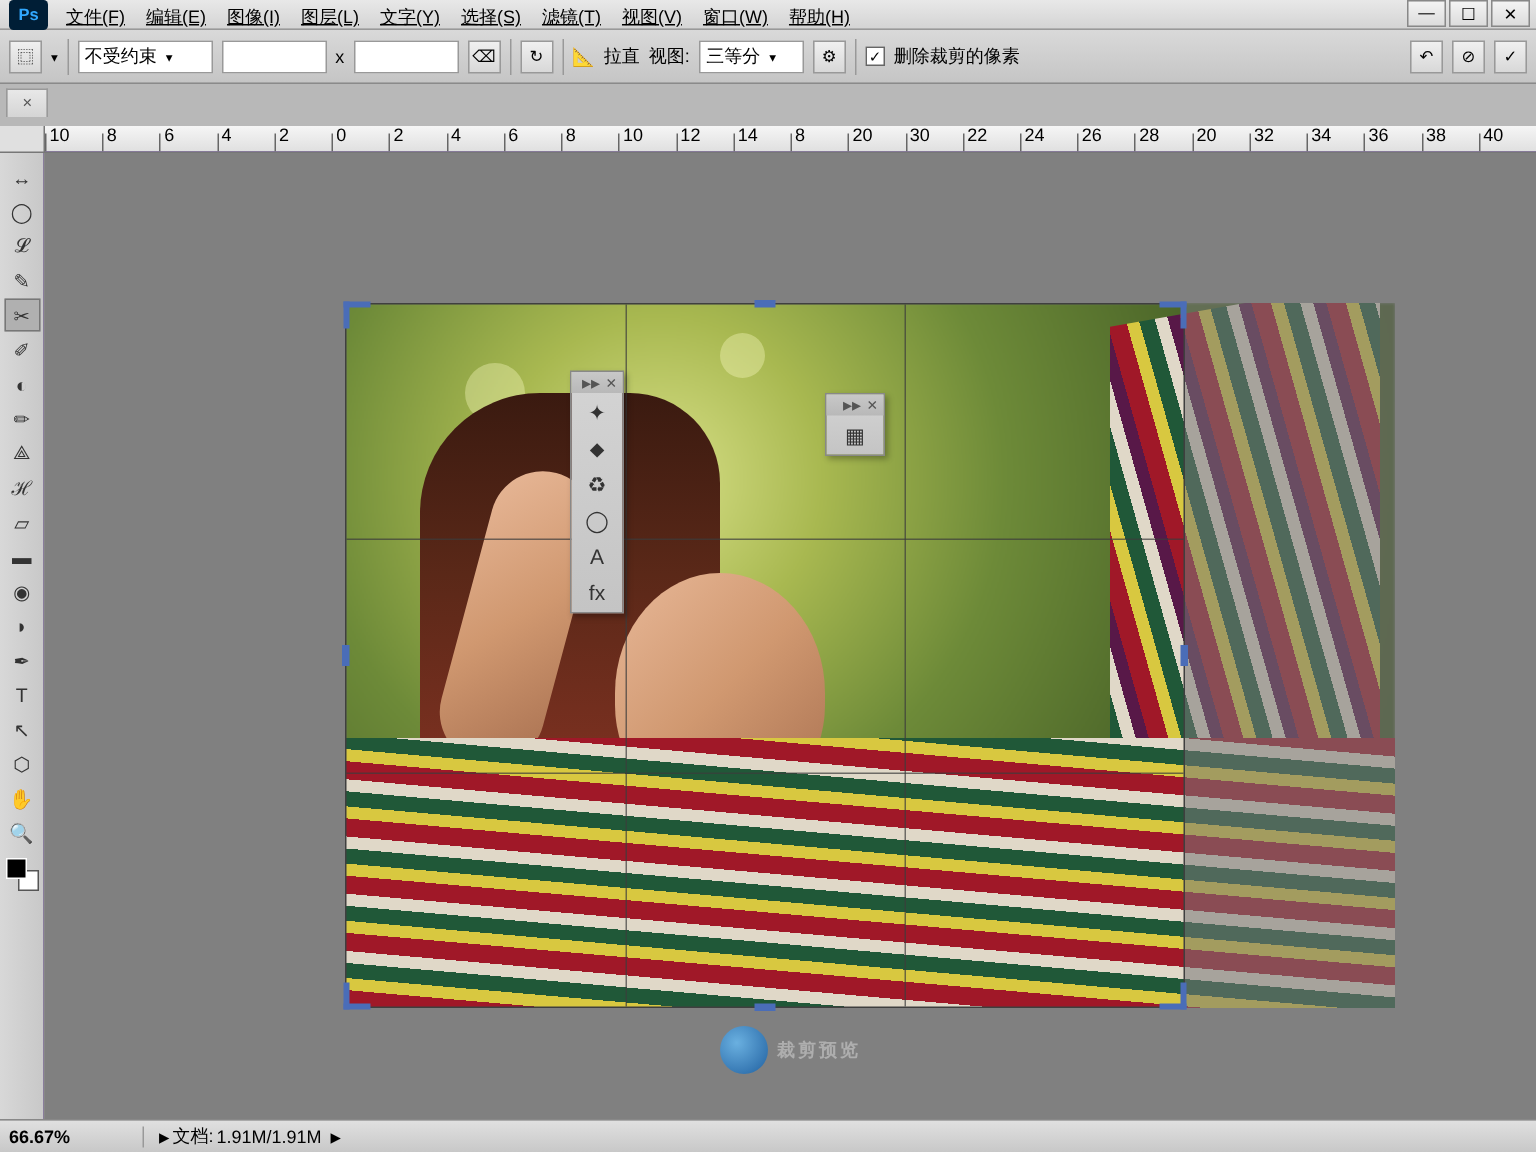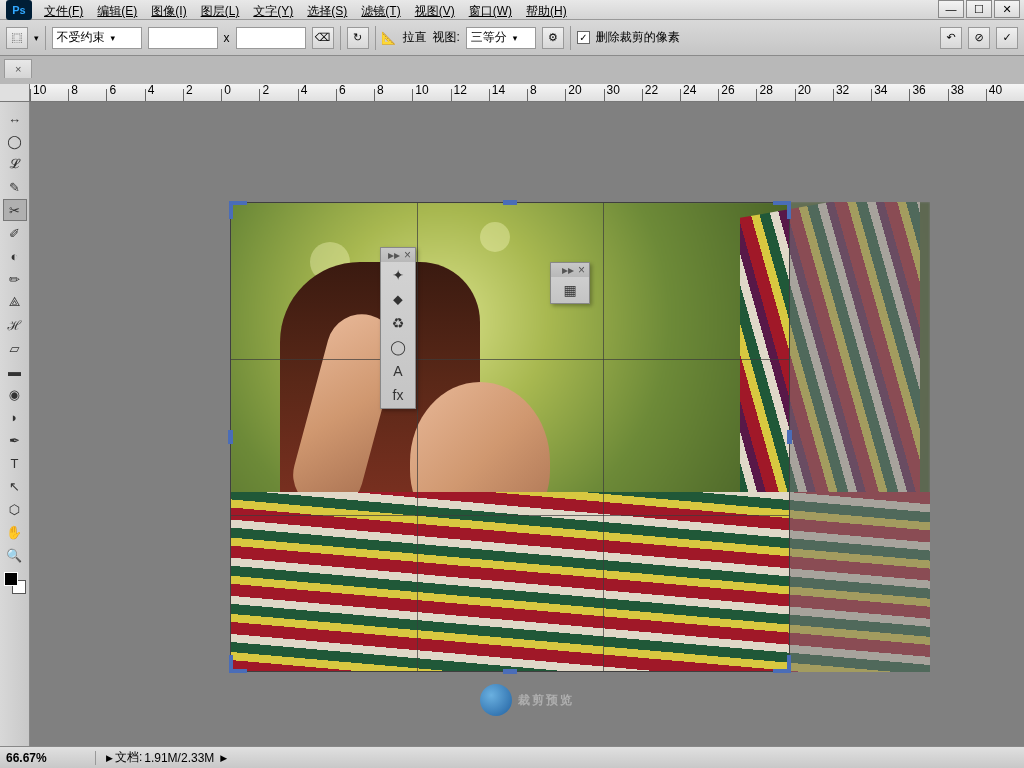--- a/index.html
+++ b/index.html
@@ -321,16 +321,16 @@
       <span>裁剪预览</span>
     </div>
   </div>
 </div>
 
 <div class="statusbar">
   <div class="status-zoom">66.67%</div>
   <div class="status-doc">
     <span style="font-size:9px;">▶</span>
     <span>文档:</span>
-    <span>1.91M/2.33M</span>
+    <span>1.91M/1.91M</span>
     <span style="font-size:9px;margin-left:4px;">▶</span>
   </div>
 </div>
 
 </body></html>

